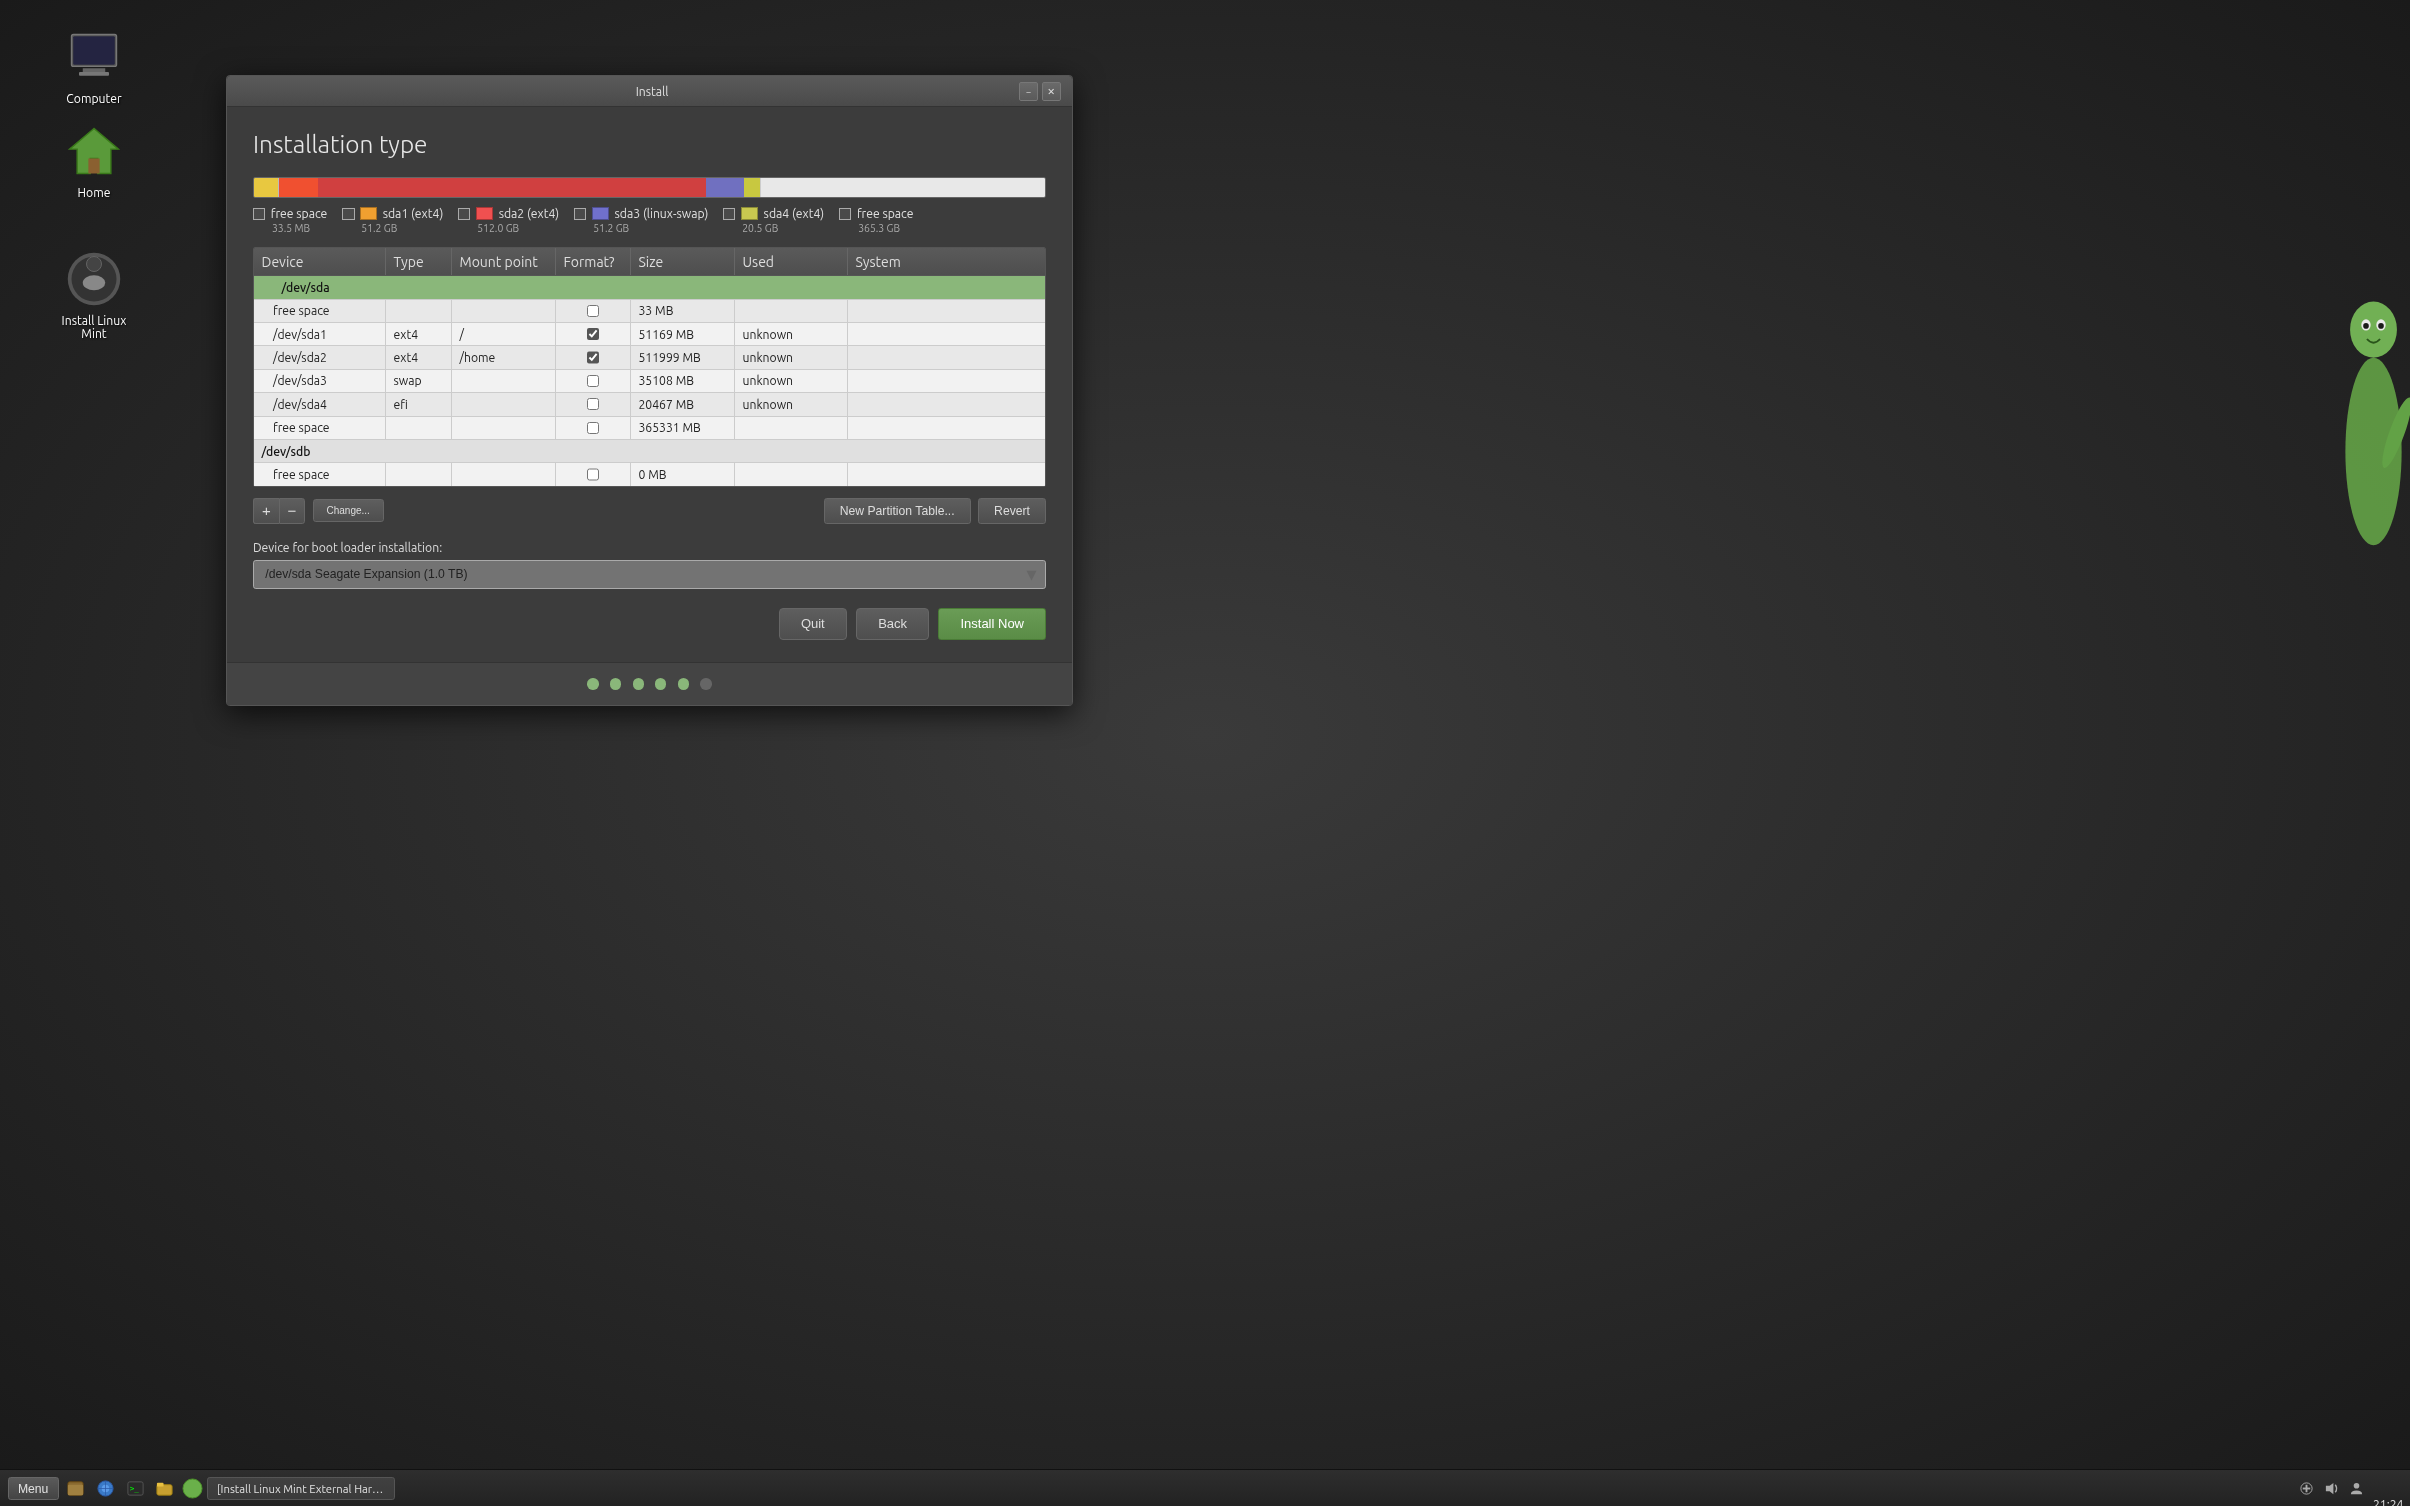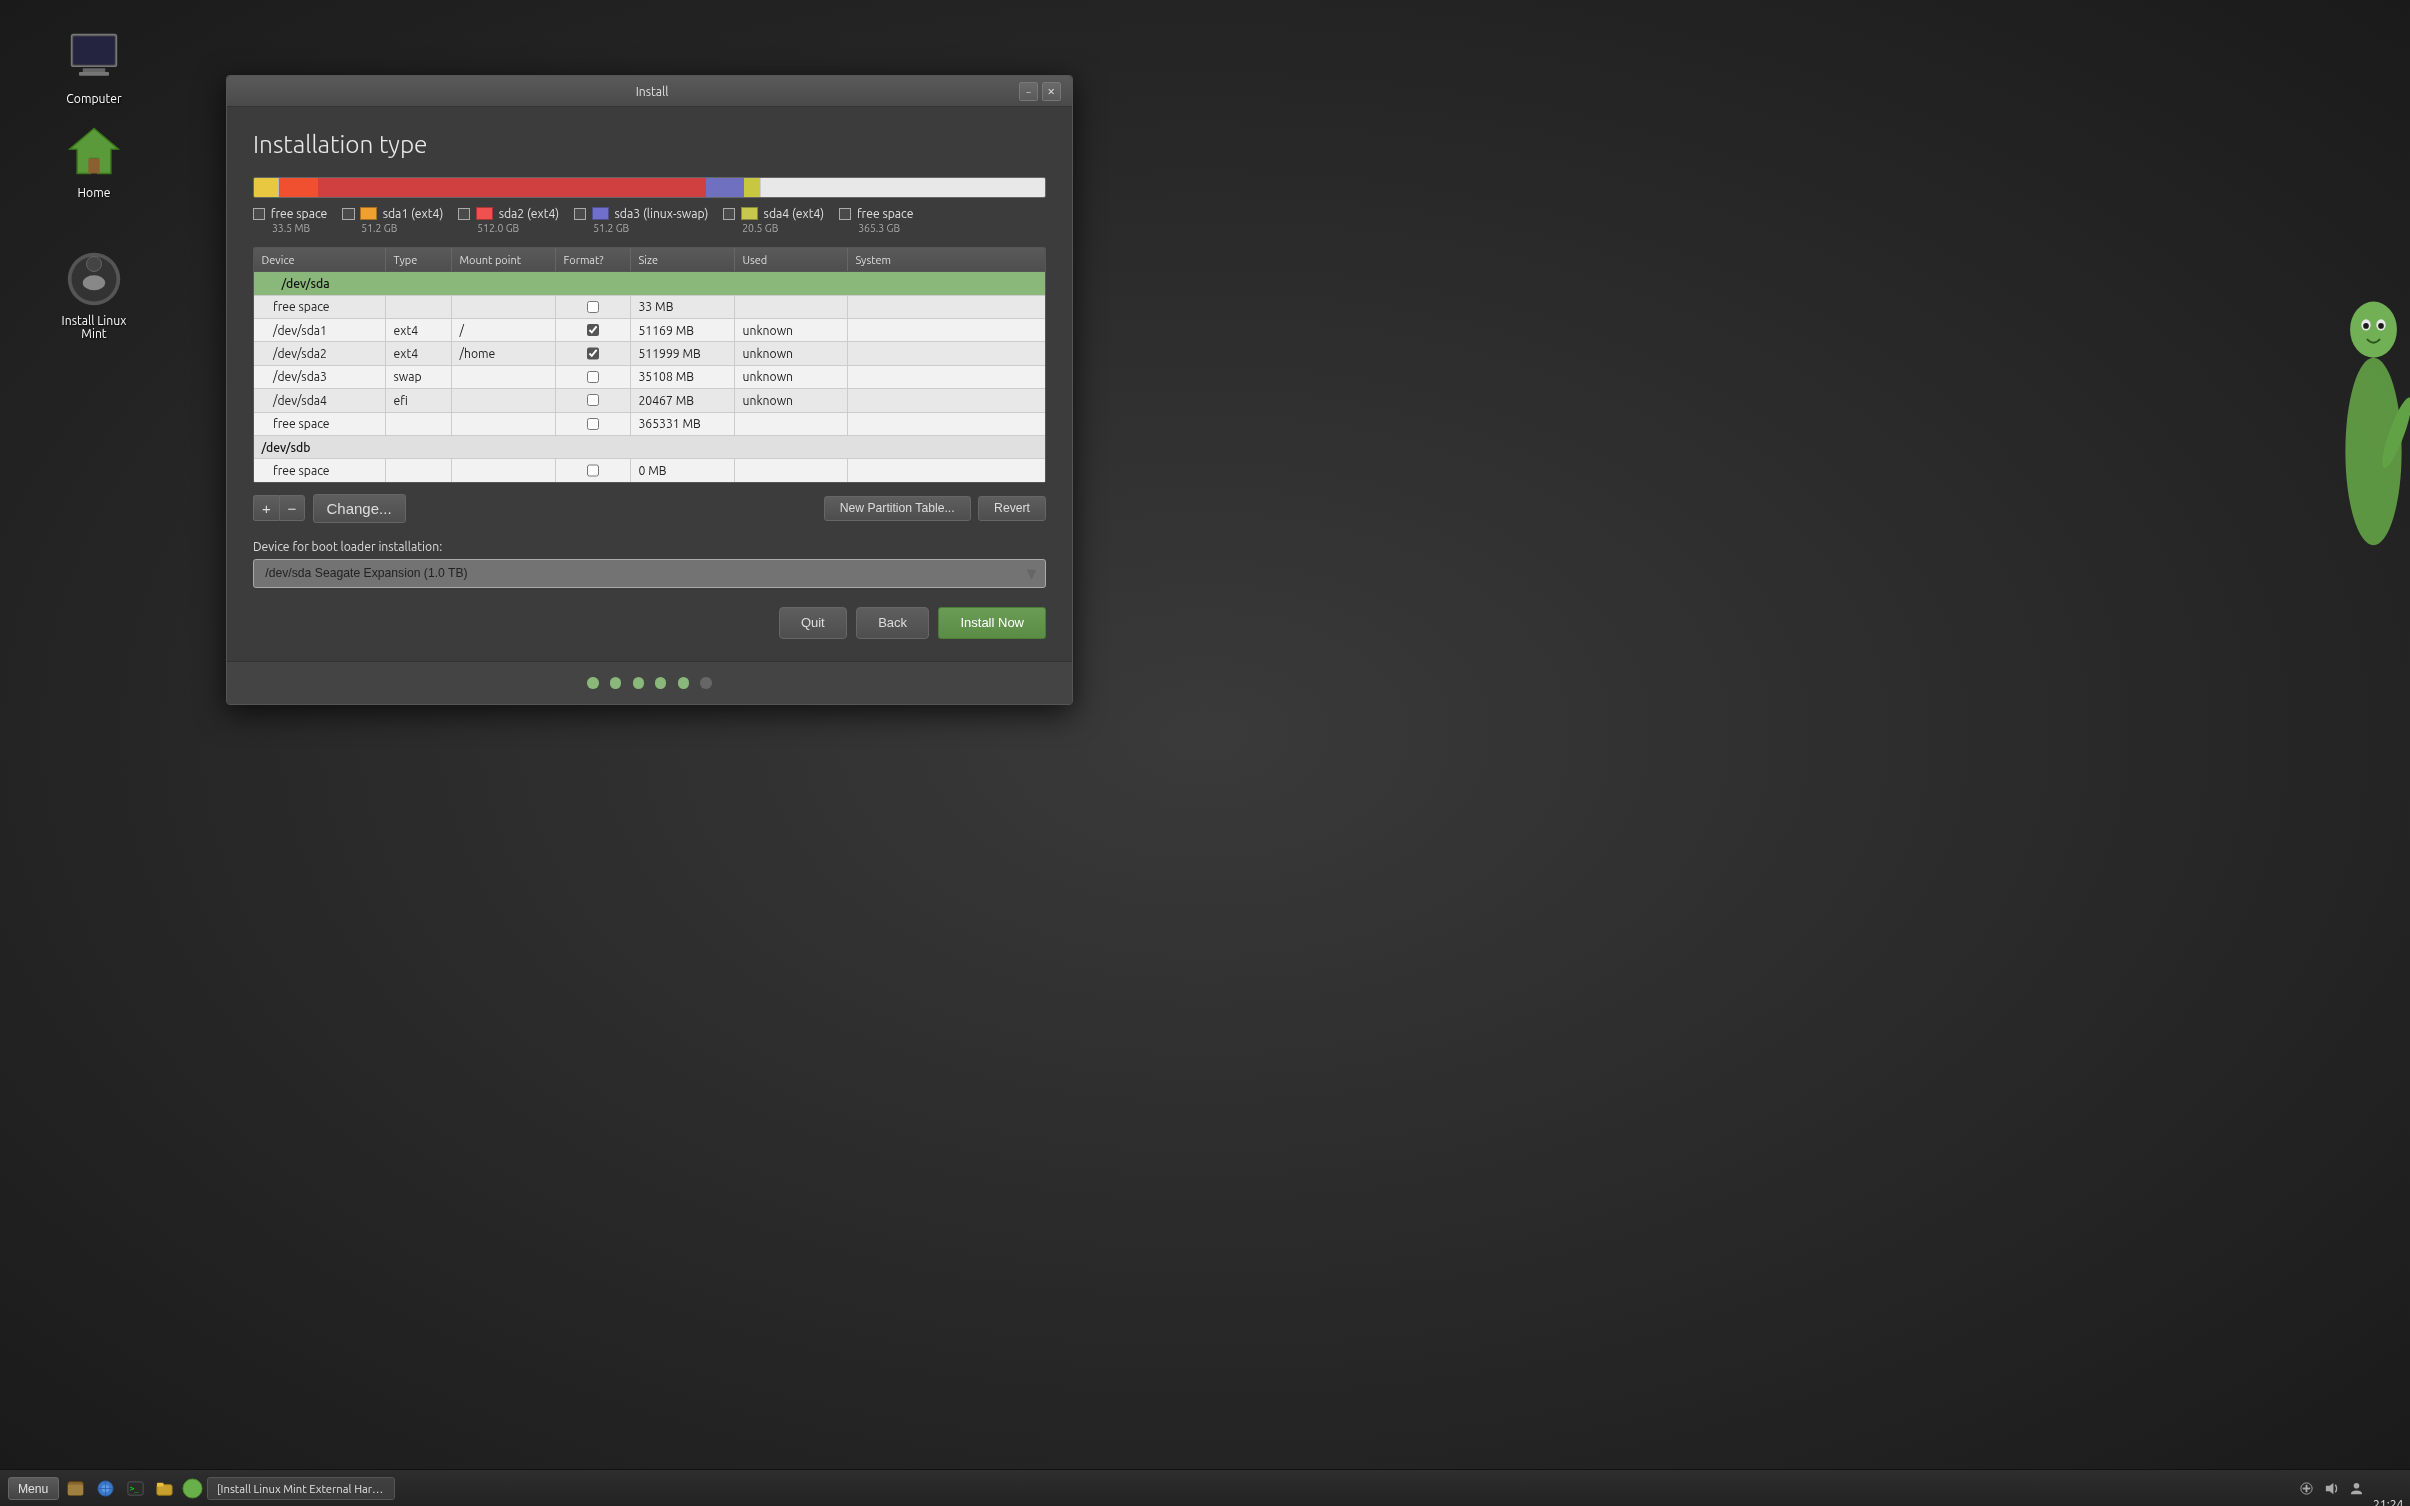--- a/index.html
+++ b/index.html
@@ -167,21 +167,21 @@
       margin-bottom: 11.3px;
     }
     .table-header {
       display: grid;
       grid-template-columns: 132px 66px 104px 75px 104px 113px 1fr;
       background: linear-gradient(to bottom, #5a5a5a, #4e4e4e);
       border-bottom: 0.9px solid #555;
     }
     .th {
       padding: 5.6px 7.5px;
-      font-size: 11px;
+      font-size: 14px;
       color: #ddd;
       border-right: 0.9px solid #666;
     }
     .th:last-child { border-right: none; }
 
     .table-body {
       max-height: 217px;
       overflow-y: auto;
       background: #f0f0f0;
     }
@@ -248,21 +248,21 @@
     }
     .toolbar-btn:first-child { border-radius: 2.8px 0 0 2.8px; border-right: none; }
     .toolbar-btn:nth-child(2) { border-radius: 0 2.8px 2.8px 0; }
     .toolbar-change {
       margin-left: 7.5px;
       padding: 5px 13px;
       background: linear-gradient(to bottom, #5e5e5e, #4e4e4e);
       border: 0.9px solid #666;
       border-radius: 2.8px;
       color: #ddd;
-      font-size: 15px;
+      font-size: 10px;
       cursor: pointer;
     }
     .toolbar-right {
       margin-left: auto;
       display: flex;
       gap: 7.5px;
     }
     .btn-secondary {
       padding: 4.7px 15px;
       background: linear-gradient(to bottom, #5e5e5e, #4e4e4e);

